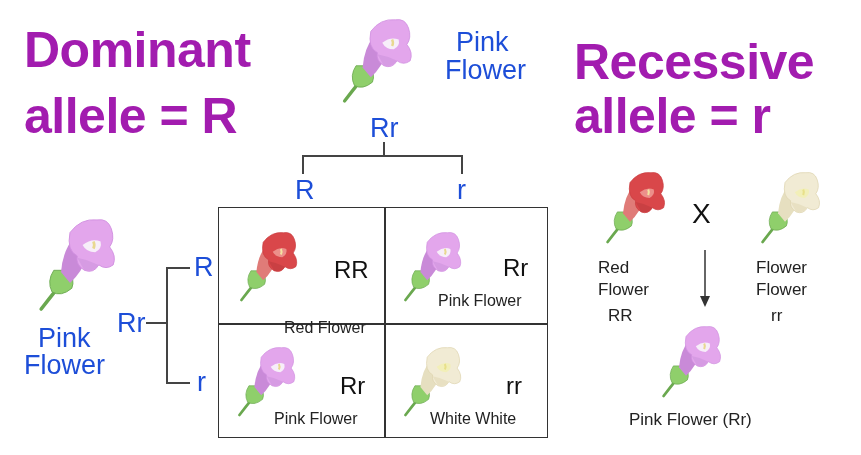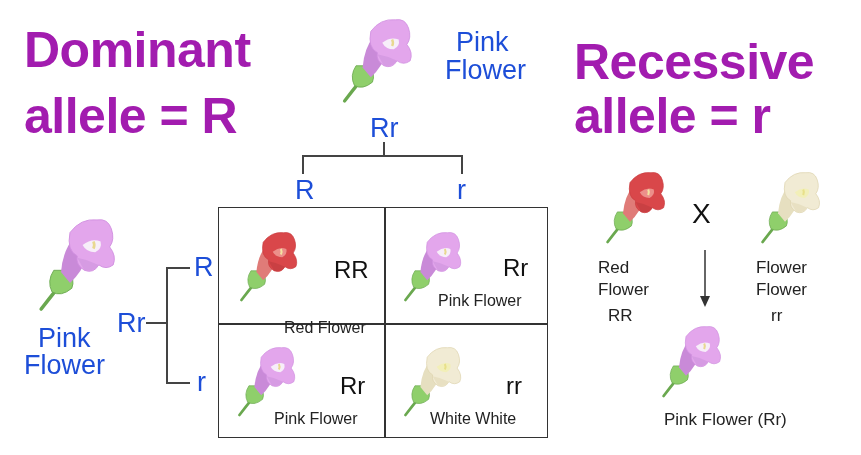--- a/index.html
+++ b/index.html
@@ -131,13 +131,13 @@
 <div class="abs small" style="left:771px; top:304px;">rr</div>
 
 <svg class="abs" style="left:698px; top:250px;" width="14" height="58">
   <line x1="7" y1="0" x2="7" y2="50" stroke="#333" stroke-width="1.5"></line>
   <polygon points="2,46 12,46 7,57" fill="#333"></polygon>
 </svg>
 
 <svg class="flower" style="left:658px; top:320px;" width="70" height="82">
     <use href="#flower-pink"></use>
   </svg>
-<div class="abs small" style="left:629px; top:408px;margin-left:35px;">Pink Flower (Rr)</div>
+<div class="abs small" style="left:629px; top:408px;">Pink Flower (Rr)</div>
 
 </body></html>

